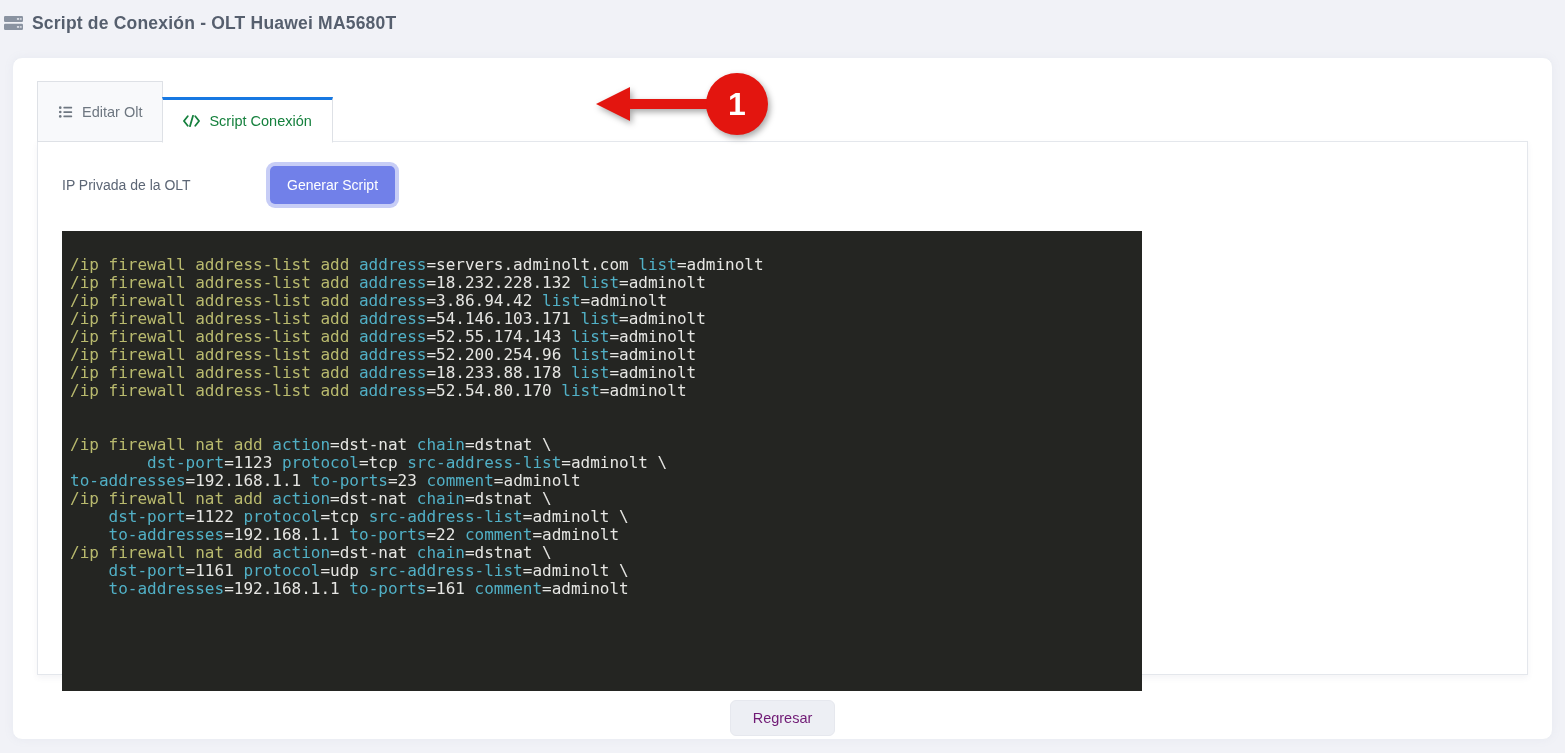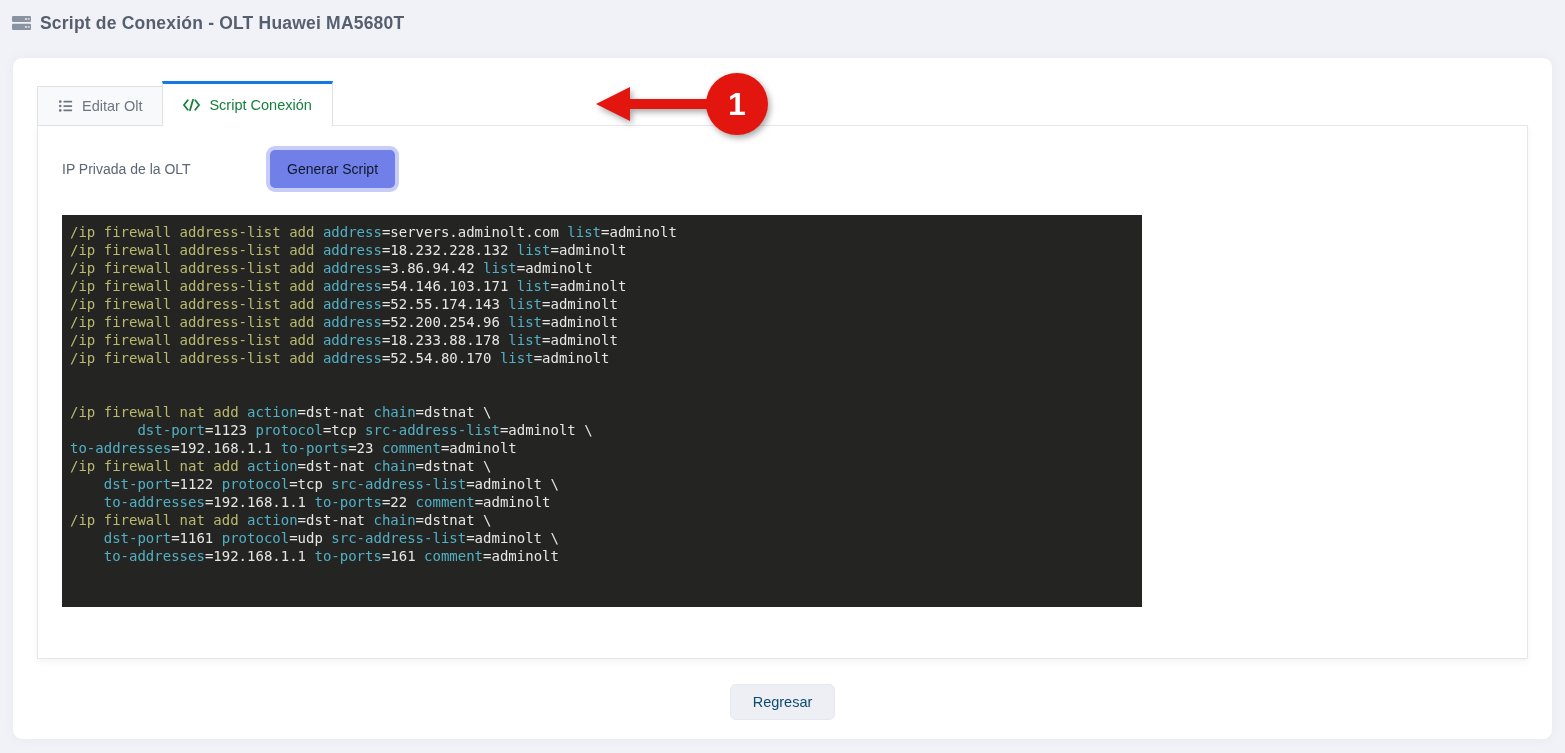--- a/index.html
+++ b/index.html
@@ -5,37 +5,37 @@
   * { margin:0; padding:0; box-sizing:border-box; }
   html,body { width:1565px; height:753px; }
   body {
     background:#f1f2f7;
     font-family:"Liberation Sans", sans-serif;
     position:relative;
     overflow:hidden;
   }
   
   .page-header {
-    height:46px; display:flex; align-items:center; gap:9px; padding-left:12px;
+    height:46px; display:flex; align-items:center; gap:9px; padding-left:4px;
   }
   .page-header .hdr-icon { color:#8a93a1; display:flex; align-items:center; }
   .page-title { font-size:17.5px; font-weight:700; color:#565f6e; letter-spacing:.2px; }
 
   
   .card {
     position:absolute; left:12px; right:12px; top:57px; height:683px;
     background:#fff; border:1px solid #eceef4; border-radius:10px;
     box-shadow:0 0 10px rgba(130,140,170,.07);
     padding:23px 24px 0 24px;
   }
 
   
   .tabs { display:flex; align-items:flex-end; position:relative; z-index:2; }
   .tab {
-    display:flex; align-items:center; gap:9px; height:40px; padding:0 20px;
+    display:flex; align-items:center; gap:9px; height:61px; padding:0 20px;
     background:#f8f9fb; border:1px solid #dee1e6; margin-left:-1px;
     font-size:14.5px; color:#6e7781; cursor:pointer; white-space:nowrap;
   }
   .tab:first-child { margin-left:0; }
   .tab .tab-icon { display:flex; align-items:center; }
   .tab.active {
     background:#fff; height:46px; margin-bottom:-1px;
     border-top:3px solid var(--accent,#1778e2); border-bottom:1px solid #fff;
     color:#15803d; font-weight:500;
   }
@@ -51,42 +51,42 @@
   
   .form-row { display:flex; align-items:center; }
   .ip-label { width:180px; font-size:14px; color:#5c6675; }
   .ip-input {
     width:515px; height:38px; border:1px solid #d3d7de; border-radius:6px;
     padding:0 14px; font-size:14.5px; color:#9aa0a8; outline:none;
     font-family:"Liberation Sans", sans-serif; background:#fff;
   }
   .generate-btn {
     margin-left:28px; height:38px; padding:0 17px;
-    background:var(--btn,#7180e9); color:#0f172a; border:none; border-radius:5px;
+    background:var(--btn,#7180e9); color:#ffffff; border:none; border-radius:5px;
     font-size:14px; font-family:"Liberation Sans", sans-serif; cursor:pointer;
     box-shadow:0 0 0 4px var(--ring,#c7cdf6);
   }
 
   
   .code {
-    width:1080px; height:392px; margin-top:27px; overflow:hidden;
-    background:var(--code-bg,#242522); padding:8px 8px;
-    font-family:"DejaVu Sans Mono", monospace; font-size:14px; line-height:18px;
+    width:1080px; height:460px; margin-top:27px; overflow:hidden;
+    background:var(--code-bg,#242522); padding:25px 8px;
+    font-family:"DejaVu Sans Mono", monospace; font-size:16px; line-height:18px;
     white-space:pre;
   }
   .code-line { height:18px; }
   .tok-cmd { color:var(--tok-cmd,#b9ba6e); }
   .tok-key { color:var(--tok-key,#51b0c6); }
   .tok-val { color:var(--tok-val,#e6e6e3); }
 
   
   .card-footer { display:flex; justify-content:center; margin-top:25px; }
   .back-btn {
     height:36px; padding:0 22px; background:#edeff4; border:1px solid #e6e8ee;
-    border-radius:6px; color:#0c4a6e; font-size:14.5px; cursor:pointer;
+    border-radius:6px; color:#701a75; font-size:14.5px; cursor:pointer;
     font-family:"Liberation Sans", sans-serif;
   }
 
   
   .annotation {
     position:absolute; left:596px; top:73px; width:172px; height:62px;
     z-index:5; pointer-events:none;
     filter:drop-shadow(2px 3px 3px rgba(0,0,0,.35));
   }
   .arrow-head {

